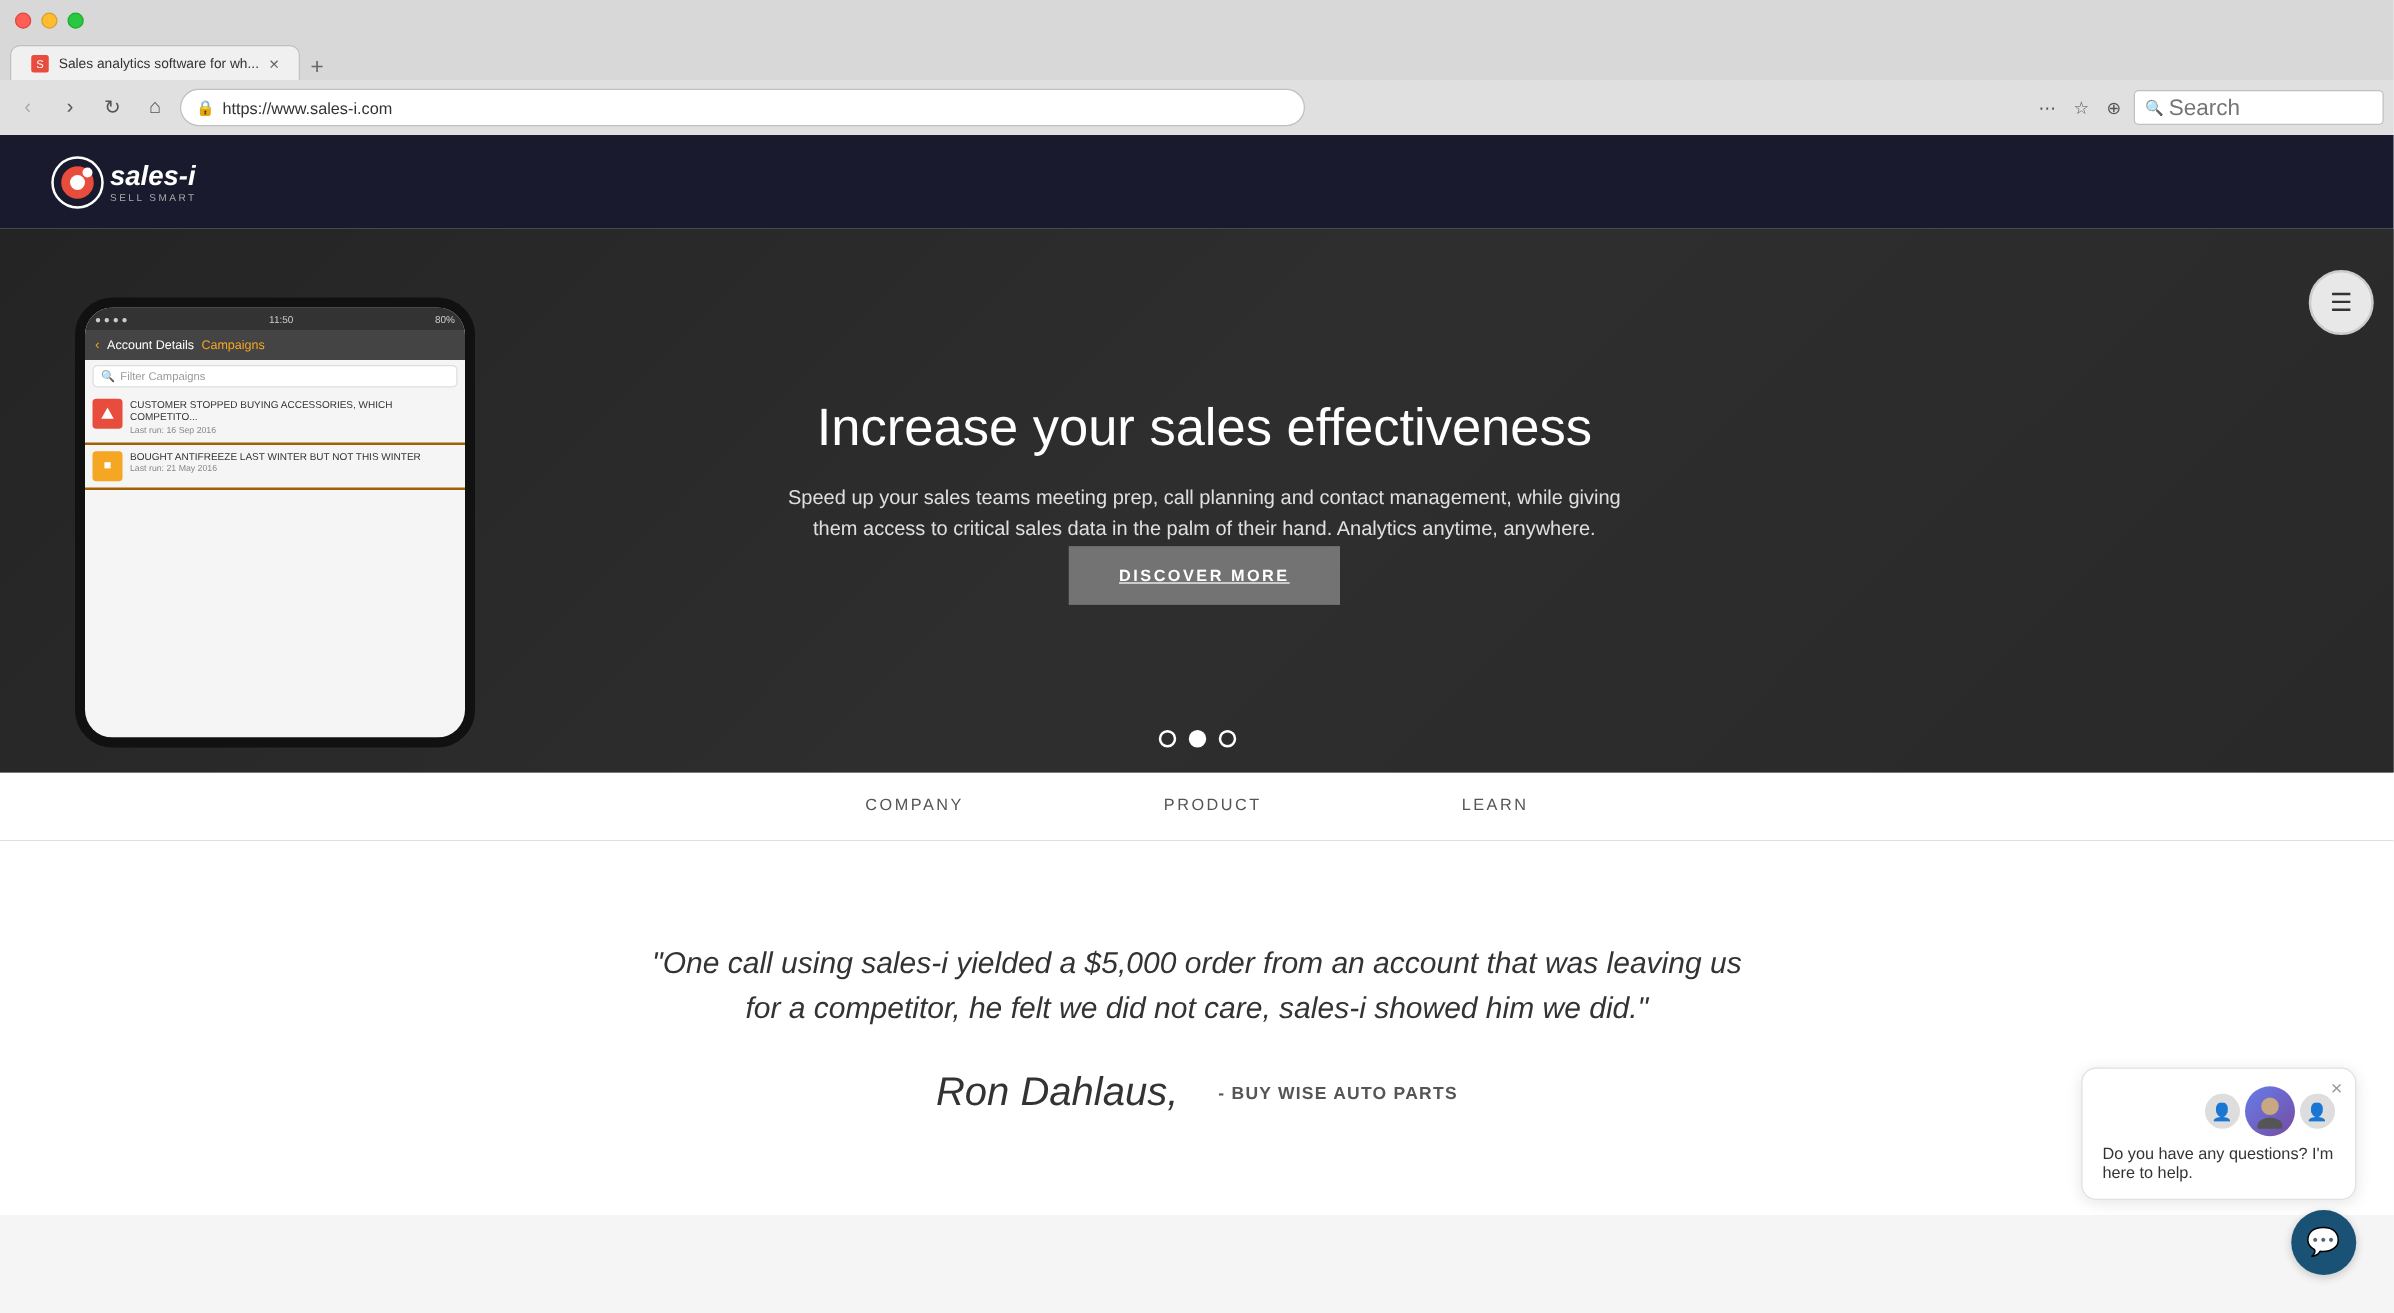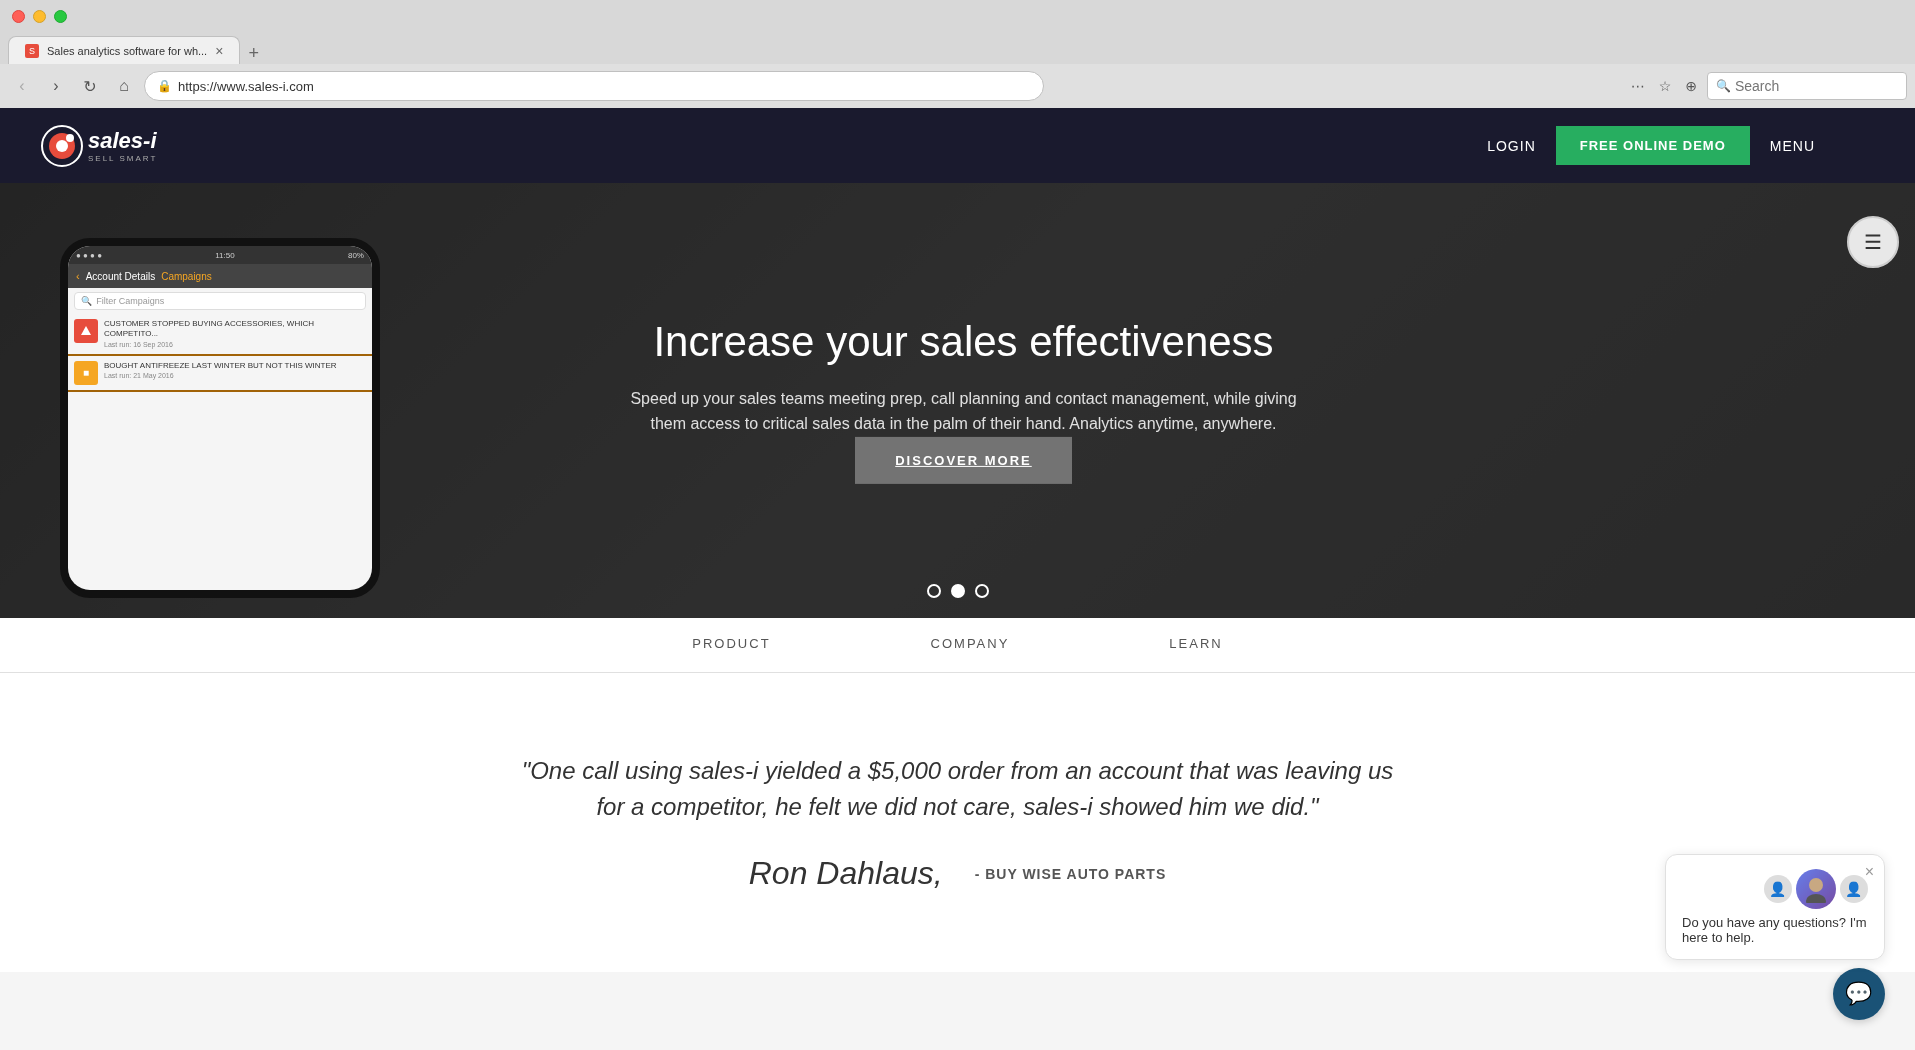--- a/index.html
+++ b/index.html
@@ -89,21 +89,21 @@
     .toolbar-icon-btn {
       background: none; border: none; cursor: pointer;
       color: #555; font-size: 14px; padding: 4px;
     }
     .search-bar-browser {
       display: flex; align-items: center;
       background: white; border: 1px solid #c0c0c0; border-radius: 4px;
       padding: 3px 8px; gap: 4px; width: 200px; height: 28px;
     }
     .search-bar-browser input {
-      border: none; outline: none; font-size: 14px; width: 100%; background: transparent;
+      border: none; outline: none; font-size: 18px; width: 100%; background: transparent;
     }
 
     
     .menu-circle {
       width: 52px; height: 52px; border-radius: 50%;
       background: #e8e8e8; border: 2px solid #ccc;
       display: flex; align-items: center; justify-content: center;
       cursor: pointer; position: absolute; right: 16px; top: 60px;
       z-index: 100;
     }
@@ -386,25 +386,20 @@
         <circle cx="22" cy="22" r="20" fill="none" stroke="white" stroke-width="2"></circle>
         <circle cx="22" cy="22" r="13" fill="#e74c3c"></circle>
         <circle cx="22" cy="22" r="6" fill="white"></circle>
         <circle cx="30" cy="14" r="4" fill="white"></circle>
       </svg>
       <div>
         <div style="font-size:22px;font-weight:bold;color:white;font-style:italic;">sales-i</div>
         <div style="font-size:8px;color:#aaa;letter-spacing:2px;">SELL SMART</div>
       </div>
     </div>
-    <nav class="header-nav">
-      <a class="nav-login">LOGIN</a>
-      <button class="nav-demo-btn">FREE ONLINE DEMO</button>
-      <span class="nav-menu-text">MENU</span>
-    </nav>
   </header>
 
   <section class="hero">
     <div class="hero-bg"></div>
     <div class="hero-bg-overlay"></div>
 
     <div class="hero-phone">
       <div class="phone-mockup">
         <div class="phone-screen">
           <div class="phone-top-bar">
@@ -452,22 +447,22 @@
     </div>
 
     <div class="slider-dots">
       <span class="dot"></span>
       <span class="dot active"></span>
       <span class="dot"></span>
     </div>
   </section>
 
   <nav class="section-nav">
+    <div class="section-nav-item">COMPANY</div>
     <div class="section-nav-item">PRODUCT</div>
-    <div class="section-nav-item">COMPANY</div>
     <div class="section-nav-item">LEARN</div>
   </nav>
 
   <section class="testimonial-section">
     <p class="testimonial-quote">"One call using sales-i yielded a $5,000 order from an account that was leaving us for a competitor, he felt we did not care, sales-i showed him we did."</p>
     <div class="testimonial-attribution">
       <span class="signature">Ron Dahlaus,</span>
       <span class="attribution-company">- BUY WISE AUTO PARTS</span>
     </div>
   </section>

